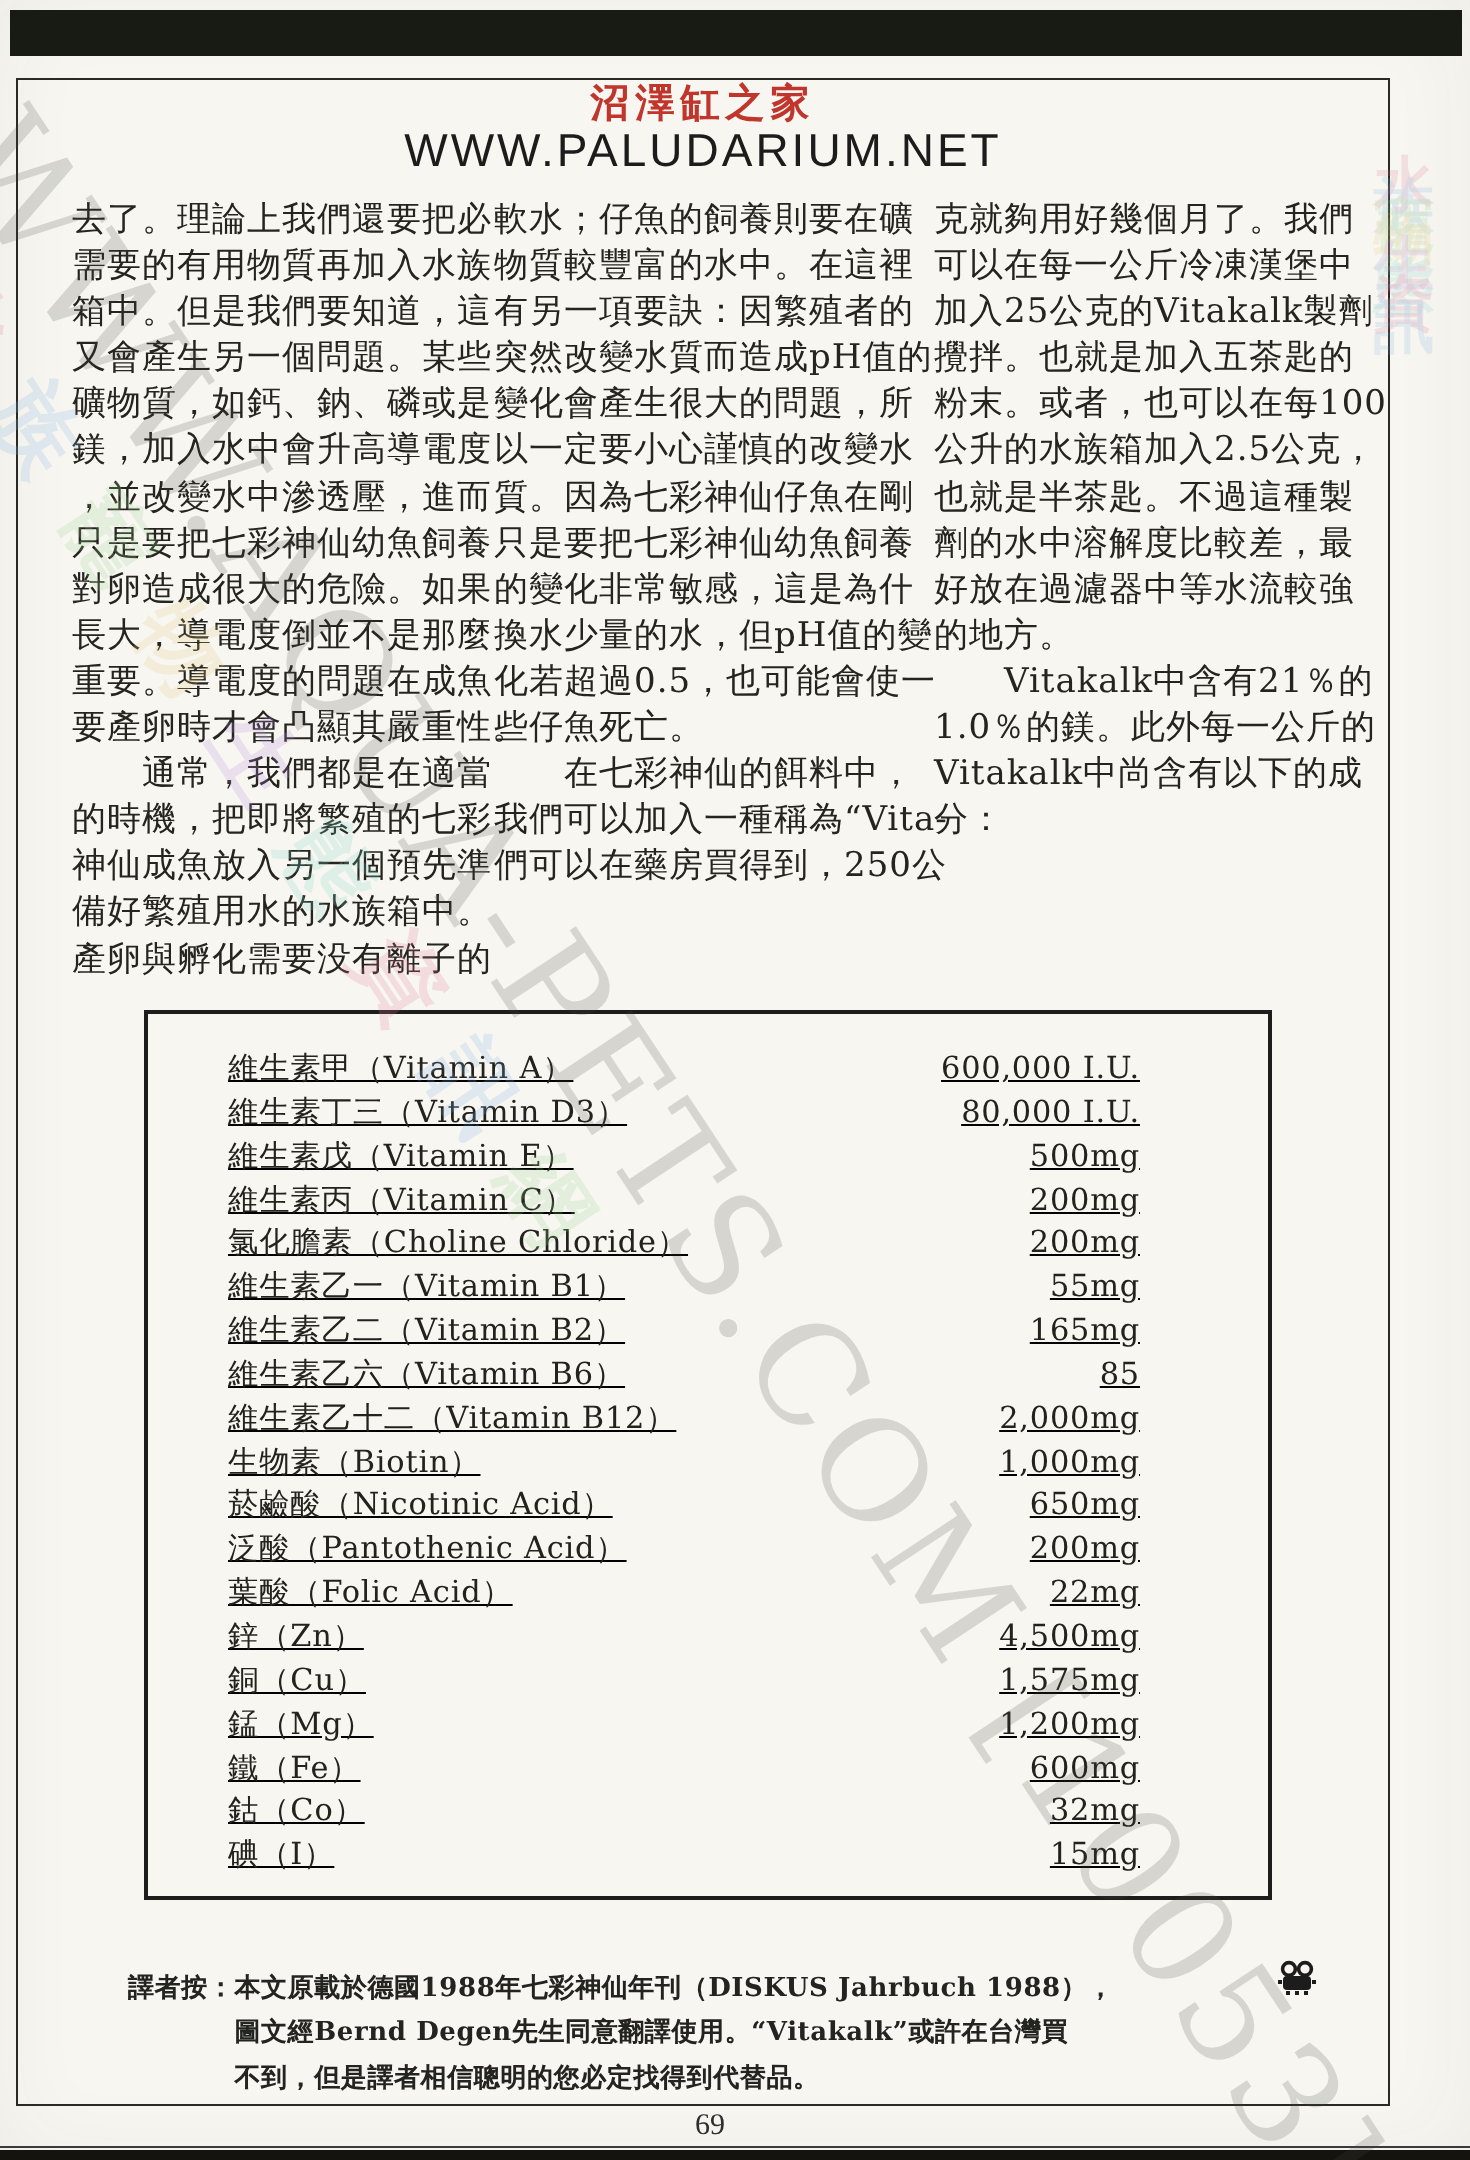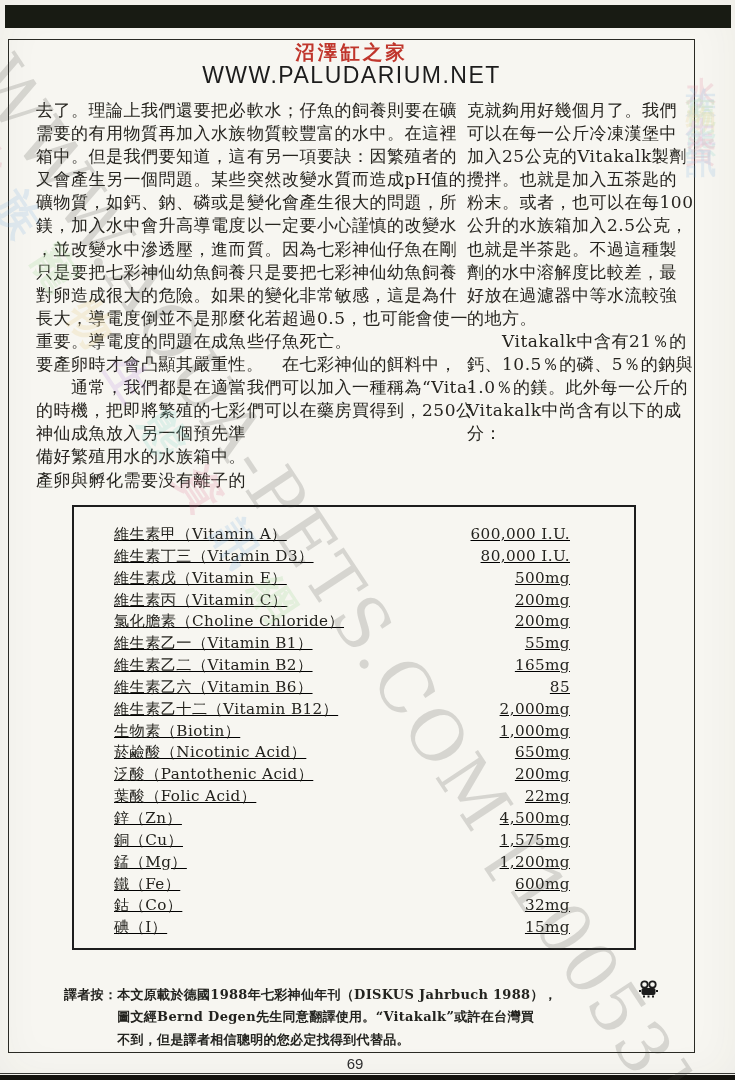--- a/index.html
+++ b/index.html
@@ -24,21 +24,21 @@
     border:2px solid #1d1d1d;box-sizing:border-box;padding:17px 64px 0 40px;z-index:2;text-decoration:underline;
   }
   .trow{display:flex;justify-content:space-between;font-size:15.2px;line-height:21.85px;color:#23221d;letter-spacing:0.4px;white-space:nowrap;}
   .tvalue{text-align:right;}
   .footnote{position:absolute;left:64px;top:984px;width:545px;display:flex;z-index:2;
     font-size:13px;font-weight:bold;color:#23231f;line-height:22.3px;letter-spacing:0.3px;}
   .fn-label{flex:none;}
   .fn-line{white-space:nowrap;}
   .eoa-icon{position:absolute;left:638px;top:980px;width:21px;height:18px;z-index:2;}
   .page-number{position:absolute;left:0;top:1055px;width:710px;text-align:center;z-index:2;
-    font-family:Liberation Sans, sans-serif;font-size:15px;color:#2e2e2e;}
+    font-family:Liberation Serif, serif;font-size:15px;color:#2e2e2e;}
   .bottom-rule{position:absolute;left:0;top:1072.5px;width:735px;height:1.5px;background:#3a3a36;}
   .bottom-bar{position:absolute;left:0;top:1075px;width:735px;height:5px;background:#14130e;}
   
   .wm{pointer-events:none;white-space:nowrap;z-index:6;}
   .wm-diag{position:absolute;left:26px;top:42px;transform:rotate(56.5deg);transform-origin:0 0;
     font-family:"DejaVu Serif",serif;font-size:70px;letter-spacing:3px;color:rgba(70,70,66,0.185);}
   .wm-rainbow{position:absolute;left:-6px;top:124px;transform:rotate(56.5deg);transform-origin:0 0;
     font-size:44px;letter-spacing:22px;opacity:0.55;font-weight:bold;}
   .wm-right{position:absolute;right:14px;top:52px;writing-mode:vertical-rl;
     font-size:30px;letter-spacing:10px;opacity:0.5;font-weight:bold;}
@@ -86,40 +86,40 @@
 
     <div class="tline">軟水；仔魚的飼養則要在礦</div>
         <div class="tline">物質較豐富的水中。在這裡</div>
         <div class="tline">有另一項要訣：因繁殖者的</div>
         <div class="tline">突然改變水質而造成pH值的</div>
         <div class="tline">變化會產生很大的問題，所</div>
         <div class="tline">以一定要小心謹慎的改變水</div>
         <div class="tline">質。因為七彩神仙仔魚在剛</div>
         <div class="tline">只是要把七彩神仙幼魚飼養</div>
         <div class="tline">的變化非常敏感，這是為什</div>
+        <div class="tline">換水少量的水，但pH值的變</div>
         <div class="tline">化若超過0.5，也可能會使一</div>
         <div class="tline">些仔魚死亡。</div>
         <div class="tline">　　在七彩神仙的餌料中，</div>
         <div class="tline">我們可以加入一種稱為“Vita-</div>
         <div class="tline">們可以在藥房買得到，250公</div>
       </div>
     <div class="col col3">
 
     <div class="tline">克就夠用好幾個月了。我們</div>
         <div class="tline">可以在每一公斤冷凍漢堡中</div>
         <div class="tline">加入25公克的Vitakalk製劑</div>
         <div class="tline">攪拌。也就是加入五茶匙的</div>
         <div class="tline">粉末。或者，也可以在每100</div>
         <div class="tline">公升的水族箱加入2.5公克，</div>
         <div class="tline">也就是半茶匙。不過這種製</div>
         <div class="tline">劑的水中溶解度比較差，最</div>
         <div class="tline">好放在過濾器中等水流較強</div>
         <div class="tline">的地方。</div>
         <div class="tline">　　Vitakalk中含有21％的</div>
-        <div class="tline">鈣、10.5％的磷、5％的鈉與</div>
         <div class="tline">1.0％的鎂。此外每一公斤的</div>
         <div class="tline">Vitakalk中尚含有以下的成</div>
         <div class="tline">分：</div>
       </div>
   </div>
 
   <div class="vitamin-table">
 
       <div class="trow">
         <div class="tlabel">維生素甲（Vitamin A）</div>

